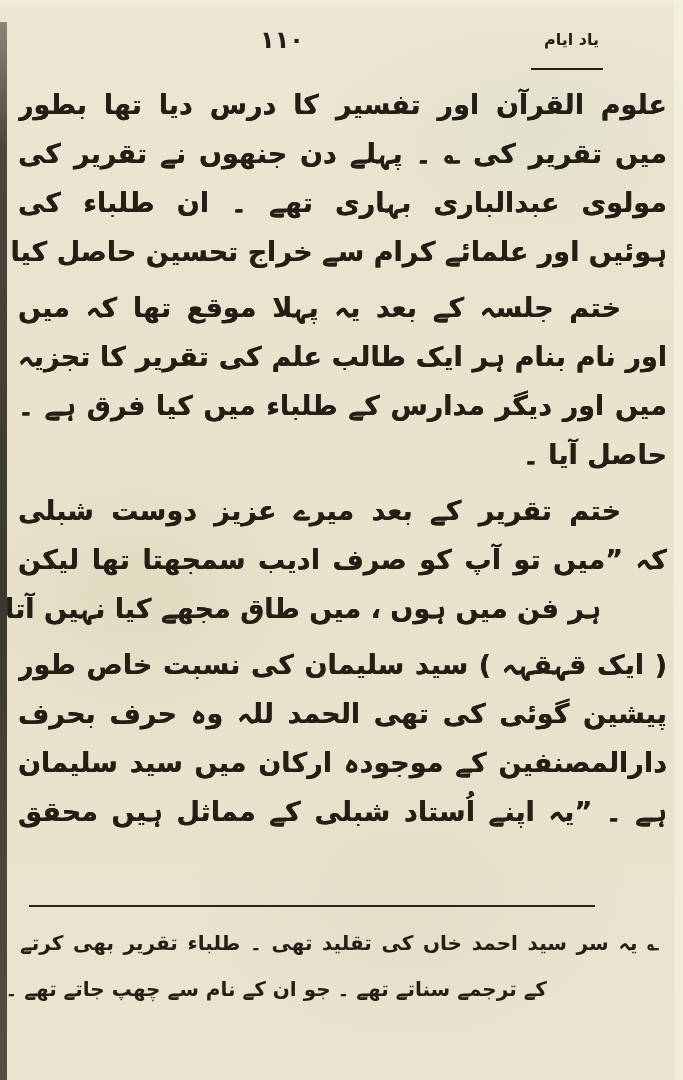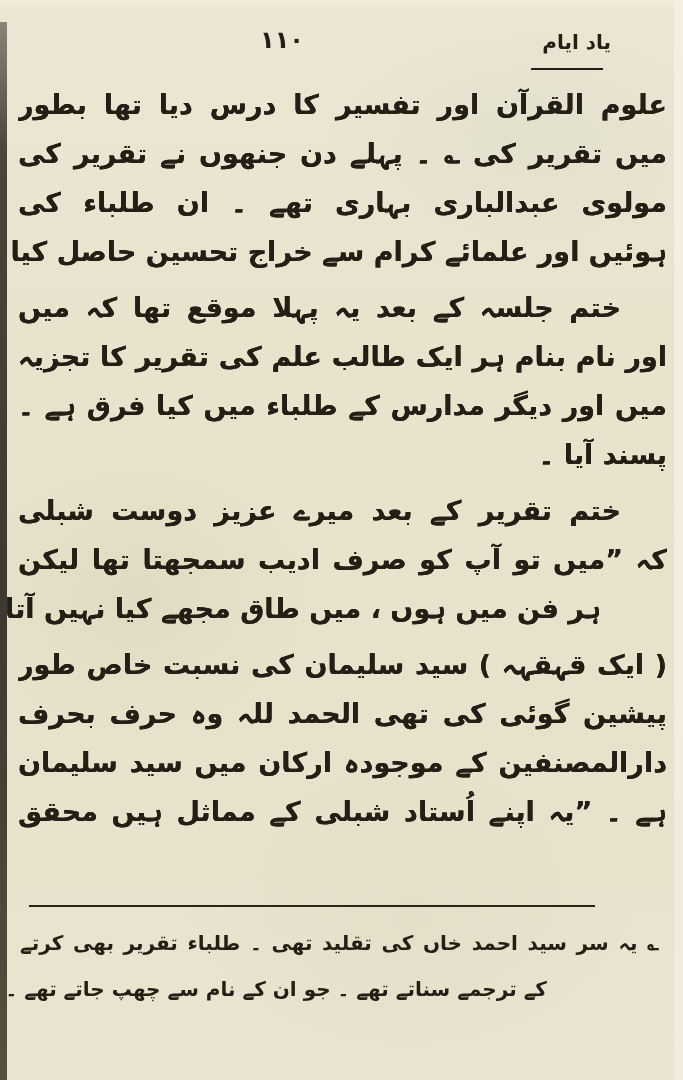--- a/index.html
+++ b/index.html
@@ -19,22 +19,22 @@
     color:#241f15;
   }
   .edge-left{position:absolute;left:0;top:22px;bottom:0;width:7px;
     background:linear-gradient(180deg,#8a8576 0%, #4a463c 12%, #3c3930 55%, #55503f 100%);}
   .edge-right{position:absolute;right:0;top:0;bottom:0;width:9px;
     background:linear-gradient(180deg,#f3f0e2,#efecdd);}
   .edge-top{position:absolute;left:0;right:0;top:0;height:8px;
     background:linear-gradient(180deg,#f2eedd,rgba(242,238,221,0));}
 
   .running-header{
-    position:absolute;top:30px;right:72px;
-    font-size:20px;font-weight:bold;letter-spacing:1px;
+    position:absolute;top:30px;right:84px;
+    font-size:16px;font-weight:bold;letter-spacing:1px;
   }
   .running-header-rule{
     position:absolute;top:68px;right:80px;width:72px;height:0;
     border-top:2px solid #241f15;
   }
   .page-number{
     position:absolute;top:26px;left:260px;
     font-size:24px;font-weight:bold;letter-spacing:2px;
   }
 
@@ -82,21 +82,21 @@
   <div class="page-number">۱۱۰</div>
 
   <div class="body-text">
     <div class="tline just">علوم القرآن اور تفسیر کا درس دیا تھا بطور نمونہ انھوں نے جلسۂ عام</div>
     <div class="tline just">میں تقریر کی ؎ ۔ پہلے دن جنھوں نے تقریر کی وہ سید سلیمان اور</div>
     <div class="tline just">مولوی عبدالباری بہاری تھے ۔ ان طلباء کی تقریریں عموماً پسند</div>
     <div class="tline right">ہوئیں اور علمائے کرام سے خراج تحسین حاصل کیا ۔</div>
     <div class="tline just indent para-gap">ختم جلسہ کے بعد یہ پہلا موقع تھا کہ میں تقریر کے لیے اٹھا</div>
     <div class="tline just">اور نام بنام ہر ایک طالب علم کی تقریر کا تجزیہ کر کے بتایا کہ ان</div>
     <div class="tline just">میں اور دیگر مدارس کے طلباء میں کیا فرق ہے ۔ یہ طرز استدلال</div>
-    <div class="tline right">پسند آیا ۔</div>
+    <div class="tline right">حاصل آیا ۔</div>
     <div class="tline just indent para-gap">ختم تقریر کے بعد میرے عزیز دوست شبلی نعمانی نے فرمایا</div>
     <div class="tline just">کہ ”میں تو آپ کو صرف ادیب سمجھتا تھا لیکن آپ مقرر بھی ہیں“</div>
     <div class="tline verse">ہر فن میں ہوں ، میں طاق مجھے کیا نہیں آتا ؟</div>
     <div class="tline just para-gap">( ایک قہقہہ ) سید سلیمان کی نسبت خاص طور پر میں نے جو</div>
     <div class="tline just">پیشین گوئی کی تھی الحمد للہ وہ حرف بحرف صحیح ثابت ہوئی ۔</div>
     <div class="tline just">دارالمصنفین کے موجودہ ارکان میں سید سلیمان کا خاص درجہ</div>
     <div class="tline just">ہے ۔ ”یہ اپنے اُستاد شبلی کے مماثل ہیں محقق ہیں ، ادیب ہیں ،</div>
   </div>
 
   <div class="footnote-rule"></div>

